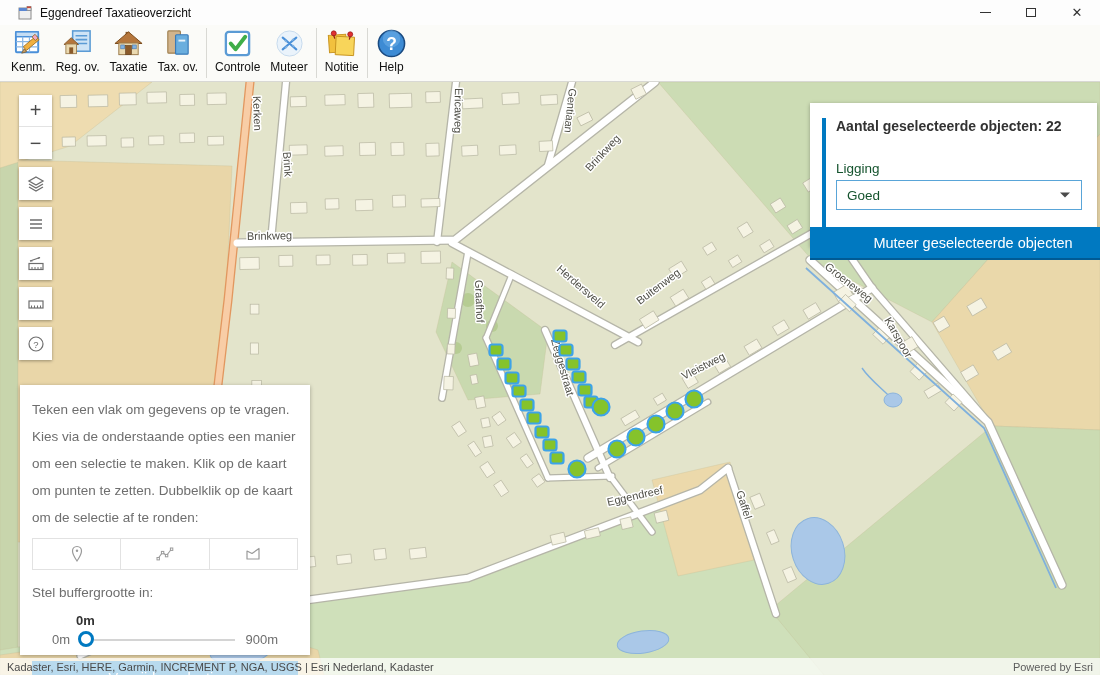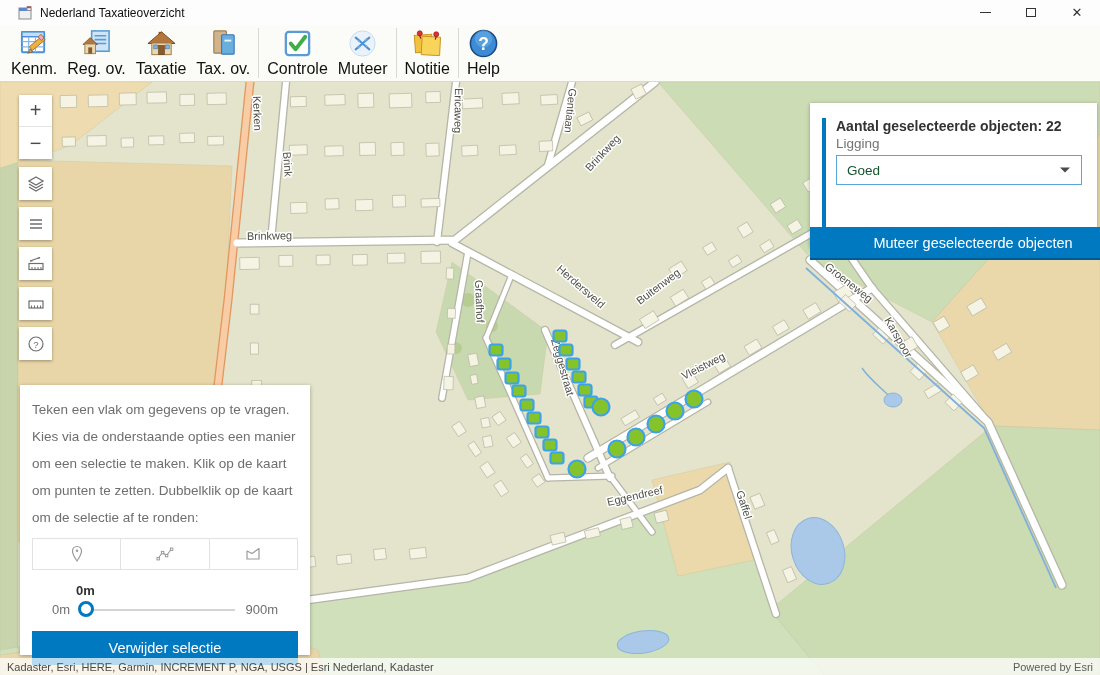--- a/index.html
+++ b/index.html
@@ -14,21 +14,21 @@
   .win-controls { position:absolute; right:0; top:0; height:25px; display:flex; }
   .win-btn { width:46px; height:25px; display:flex; align-items:center; justify-content:center; color:#333; cursor:default; }
   .win-btn .min-glyph { display:block; width:11px; height:0; border-top:1.4px solid #333; }
   .win-btn .max-glyph { display:block; width:10px; height:9px; border:1.4px solid #333; }
   .win-btn.close { font-size:13px; }
 
   
   .toolbar { height:57px; background:#fbfbf8; border-bottom:1px solid #d8d8d4; display:flex; align-items:flex-start; padding:2px 4px 0 6px; }
   .tb-item { display:flex; flex-direction:column; align-items:center; padding:1px 5px; cursor:default; }
   .tb-item svg { width:31px; height:31px; }
-  .tb-label { font-size:16px; color:#111; margin-top:1px; white-space:nowrap; }
+  .tb-label { font-size:12px; color:#111; margin-top:1px; white-space:nowrap; }
   .tb-sep { width:1px; background:#d9d9d4; height:50px; margin:1px 3px 0 3px; }
 
   
   .map-wrap { position:relative; width:1100px; height:593px; background:#e3e4cb; overflow:hidden; }
   #map { position:absolute; left:0; top:0; }
 
   
   .mapbtn { position:absolute; left:19px; width:33px; background:#fff; box-shadow:0 1px 3px rgba(0,0,0,.35); display:flex; align-items:center; justify-content:center; cursor:pointer; }
   .zoomwidget { position:absolute; left:19px; top:13px; width:33px; background:#fff; box-shadow:0 1px 3px rgba(0,0,0,.35); }
   .zoomwidget .zbtn { height:32px; display:flex; align-items:center; justify-content:center; font-size:20px; color:#4a4a4a; cursor:pointer; }
@@ -47,42 +47,42 @@
   .slider-row { display:flex; align-items:center; margin-top:4px; }
   .slider-minmax { font-size:13px; color:#6e6e6e; white-space:nowrap; }
   .slider-track { flex:1; height:2px; background:#d4d4d4; margin:0 10px; position:relative; cursor:pointer; }
   .slider-thumb { position:absolute; left:-2px; top:-8px; width:16px; height:16px; border-radius:50%; background:#fff; border:3px solid #0079c1; cursor:pointer; }
   .panel-btn { display:block; width:100%; height:34px; margin-top:14px; background:#0079c1; color:#fff; border:none; font-size:14.5px; font-family:"Liberation Sans",sans-serif; cursor:pointer; }
 
   
   .info-card { position:absolute; left:810px; top:21px; width:287px; height:144px; background:#fff; box-shadow:0 1px 4px rgba(0,0,0,.3); padding:15px 15px 0 26px; }
   .info-accent { position:absolute; left:12px; top:15px; bottom:14px; width:4px; background:#0079c1; }
   .info-title { font-size:14px; font-weight:bold; color:#323232; }
-  .info-field-label { margin-top:2px; font-size:13.5px; color:#737373; }
+  .info-field-label { margin-top:27px; font-size:13.5px; color:#14532d; }
   .info-select { margin-top:4px; height:30px; border:1px solid #59a5d8; display:flex; align-items:center; padding:0 10px; cursor:pointer; background:#fff; }
   .info-select .val { flex:1; font-size:13.5px; color:#14532d; }
   .mutate-btn { position:absolute; left:810px; top:145px; width:290px; height:33px; background:#0079c1; color:#fff; border:none; border-bottom:2px solid #005a94; font-size:14.5px; font-family:"Liberation Sans",sans-serif; cursor:pointer;padding-left:36px; }
 
   
   .attribution { position:absolute; left:0; right:0; bottom:0; height:17px; background:rgba(255,255,255,.72); display:flex; align-items:center; justify-content:space-between; padding:0 7px; font-size:11px; color:#4a4a4a; }
   .attribution .powered { color:#5c5c5c; }
 </style>
 </head>
 <body>
 
 <div class="app">
 
   <div class="titlebar">
     <svg class="app-icon" viewBox="0 0 14 14">
       <rect x="1" y="2" width="12" height="11" fill="#efefef" stroke="#8a8a8a" stroke-width="1"></rect>
       <rect x="1" y="2" width="12" height="3" fill="#5a86d2"></rect>
       <rect x="9" y="0.5" width="4" height="4" fill="#e8e8e8" stroke="#8a8a8a" stroke-width="0.8"></rect>
       <rect x="9" y="0.5" width="4" height="1.6" fill="#c84a3a"></rect>
     </svg>
-    <span class="title">Nederland Taxatieoverzicht</span>
+    <span class="title">Eggendreef Taxatieoverzicht</span>
     <div class="win-controls">
       <div class="win-btn">
           <span class="min-glyph"></span>
         </div>
       <div class="win-btn">
           <span class="max-glyph"></span>
         </div>
       <div class="win-btn close">
           <span>✕</span>
         </div>
@@ -482,20 +482,21 @@
             <rect x="10.4" y="10.4" width="2.4" height="2.4" fill="#fff" stroke="#9a9a9a" stroke-width="1"></rect>
             <rect x="15.4" y="4" width="2.4" height="2.4" fill="#fff" stroke="#9a9a9a" stroke-width="1"></rect>
           </svg>
         </div>
         <div class="tool-cell">
           <svg width="20" height="20" viewBox="0 0 20 20">
             <path d="M4,15 L4,7 L9,9.5 L16,4.5 L16,15 Z" fill="none" stroke="#9a9a9a" stroke-width="1.2" stroke-linejoin="round"></path>
           </svg>
         </div>
       </div>
+      <div class="buffer-label">Stel buffergrootte in:</div>
       <div class="slider-zone">
         <div class="slider-value">0m</div>
         <div class="slider-row">
           <span class="slider-minmax">0m</span>
           <div class="slider-track">
             <div class="slider-thumb"></div>
           </div>
           <span class="slider-minmax">900m</span>
         </div>
       </div>

